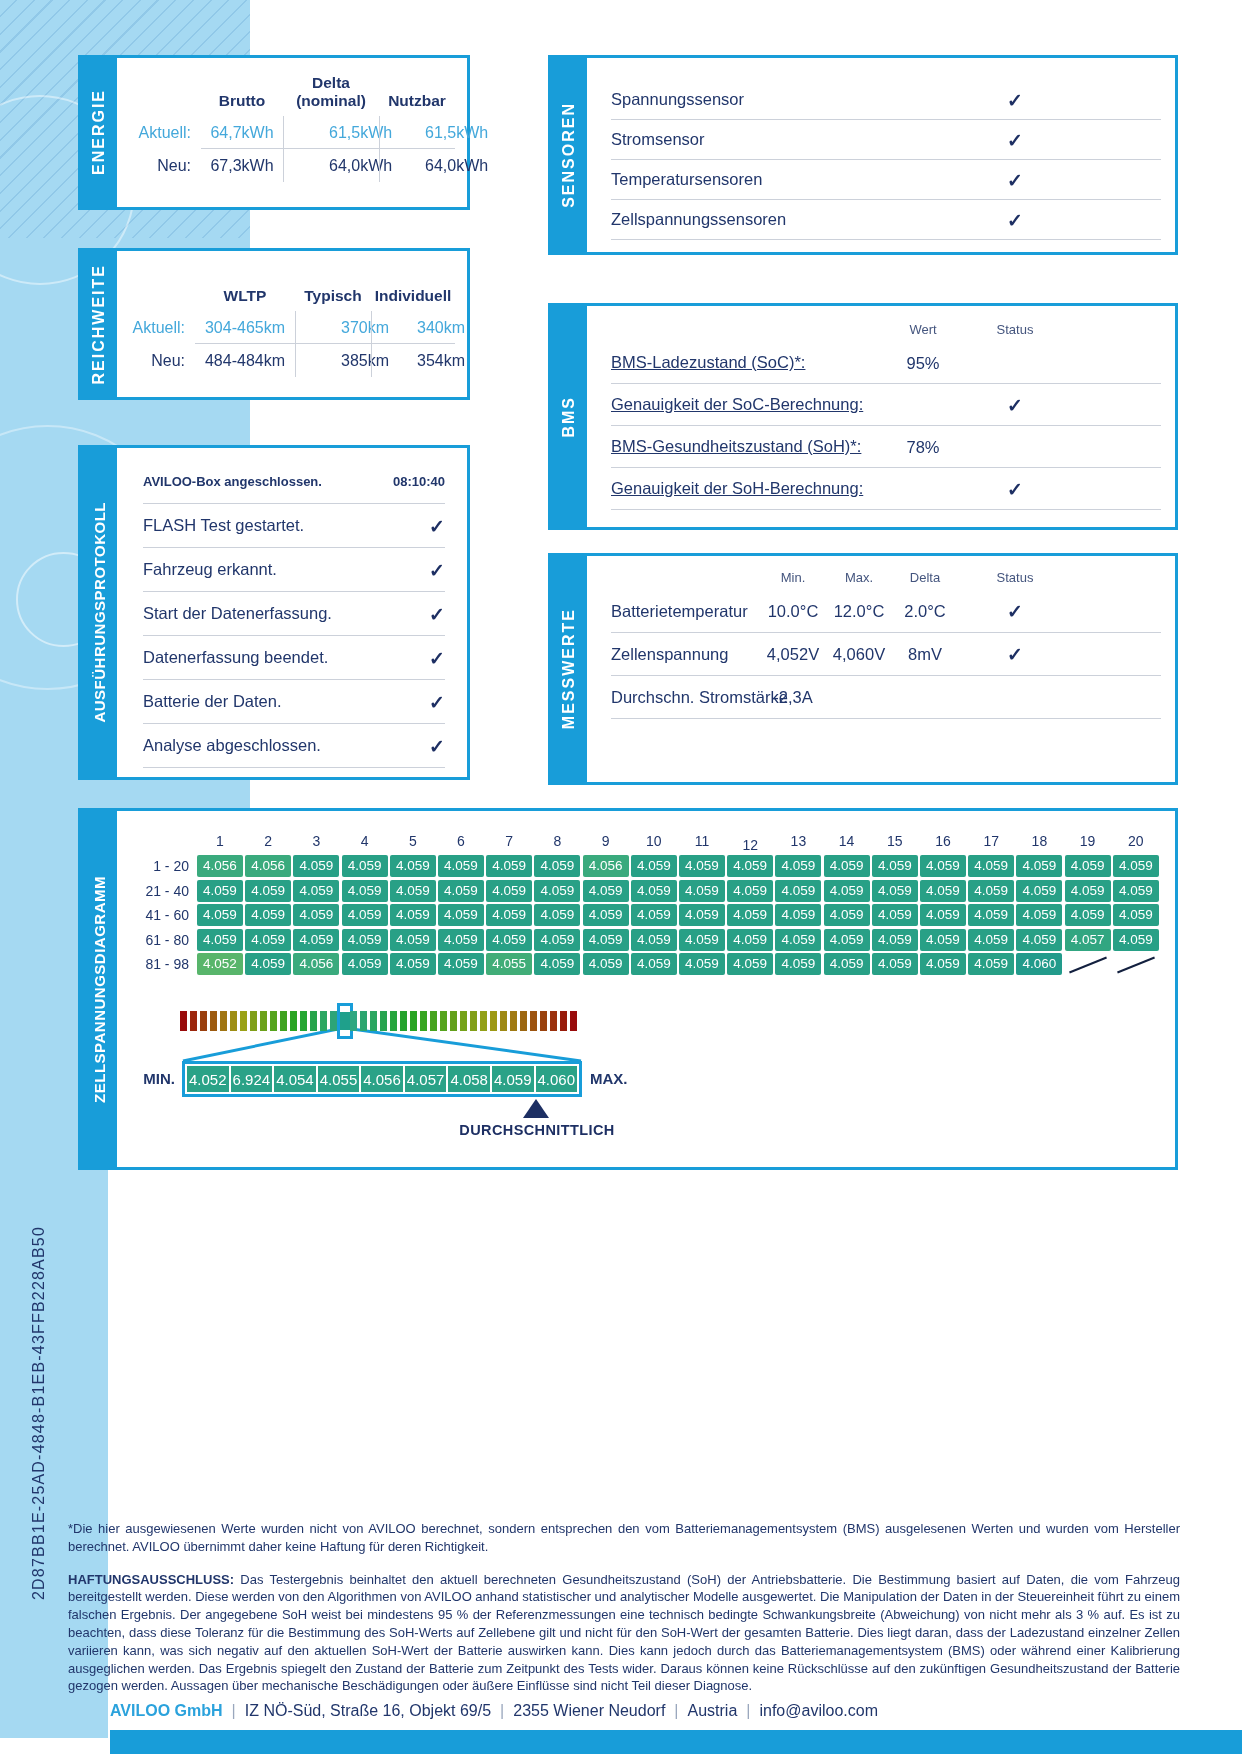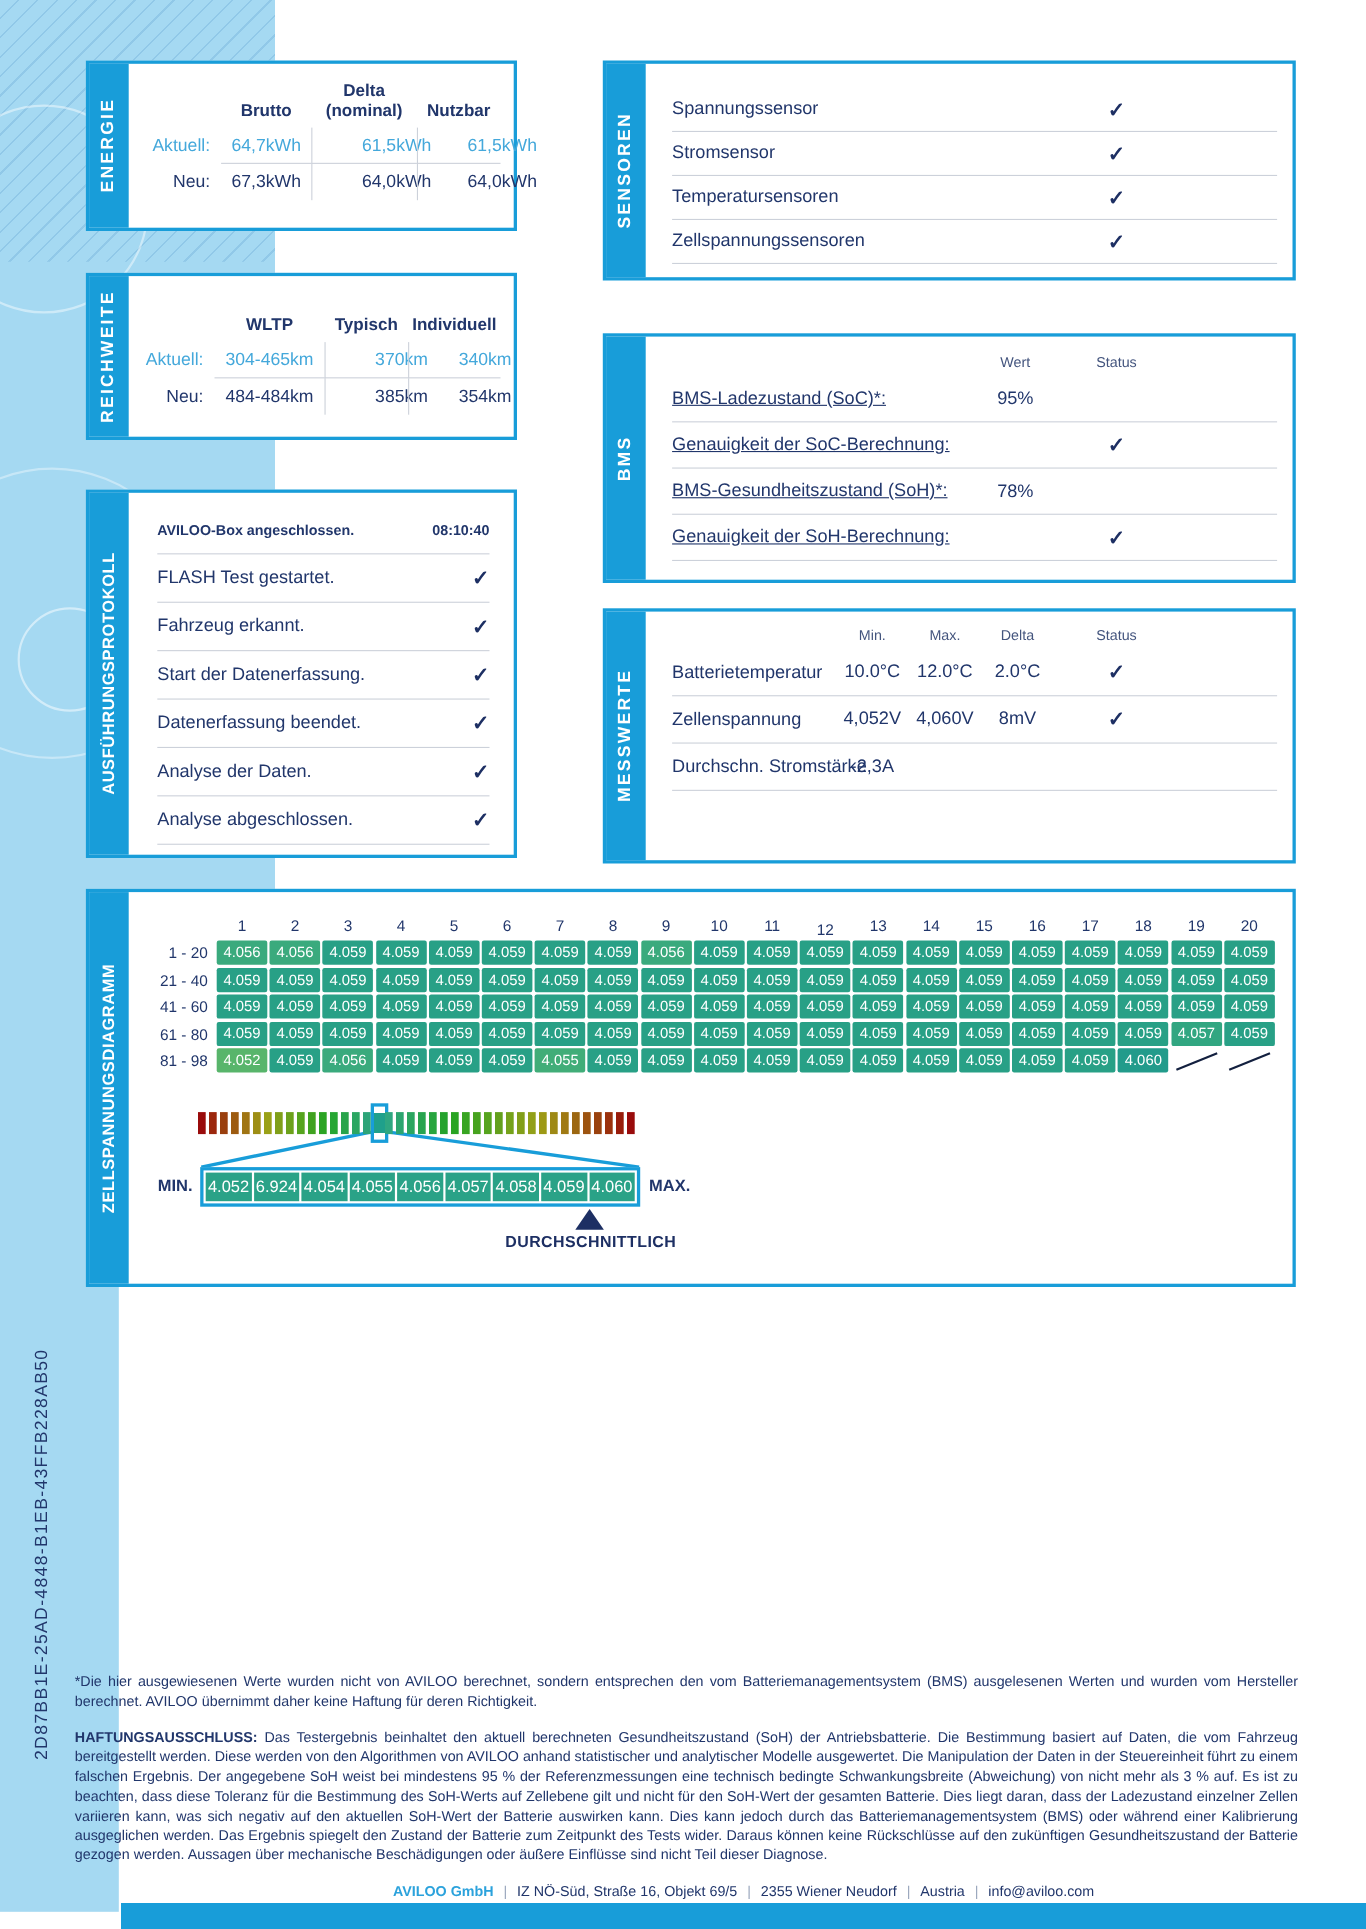--- a/index.html
+++ b/index.html
@@ -99,21 +99,21 @@
   #avg-triangle { position:absolute; left:406px; top:288px; width:0; height:0;
                   border-left:13px solid transparent; border-right:13px solid transparent;
                   border-bottom:19px solid var(--navy-dark); }
   #avg-label { position:absolute; left:315px; top:311px; width:210px; text-align:center;
                font-weight:700; font-size:14.5px; letter-spacing:.4px; color:var(--navy-dark); }
 
   
   .disclaimer { position:absolute; left:68px; top:1520px; width:1112px; font-size:13px; line-height:1.37;
                 text-align:justify; color:var(--navy); }
   .disclaimer p { margin-bottom:15px; }
-  .footer-line { position:absolute; left:110px; right:0; top:1702px; text-align:center; font-size:13px; color:var(--navy);margin-top:10px; }
+  .footer-line { position:absolute; left:110px; right:0; top:1702px; font-size:16px; color:var(--navy); }
   .footer-line .sep { color:#9aa7bd; padding:0 9px; border:none; }
   .footer-line .company { color:#2ba2dc; font-weight:700; }
   .bottom-bar { position:absolute; left:110px; right:0; bottom:0; height:24px; background:var(--blue); }
   .id-text { position:absolute; left:30px; top:1600px; transform:rotate(-90deg); transform-origin:0 0;
              font-size:16px; letter-spacing:1.2px; color:var(--navy); white-space:nowrap; }
 </style>
 </head>
 <body>
 
 <div class="page">
@@ -206,21 +206,21 @@
           </div>
           <div class="lrow prow">
             <span>Start der Datenerfassung.</span>
             <span class="pos pcheck check">✓</span>
           </div>
           <div class="lrow prow">
             <span>Datenerfassung beendet.</span>
             <span class="pos pcheck check">✓</span>
           </div>
           <div class="lrow prow">
-            <span>Analyse der Daten.</span>
+            <span>Batterie der Daten.</span>
             <span class="pos pcheck check">✓</span>
           </div>
           <div class="lrow prow">
             <span>Analyse abgeschlossen.</span>
             <span class="pos pcheck check">✓</span>
           </div>
         </div>
     </div>
   </div>
 

